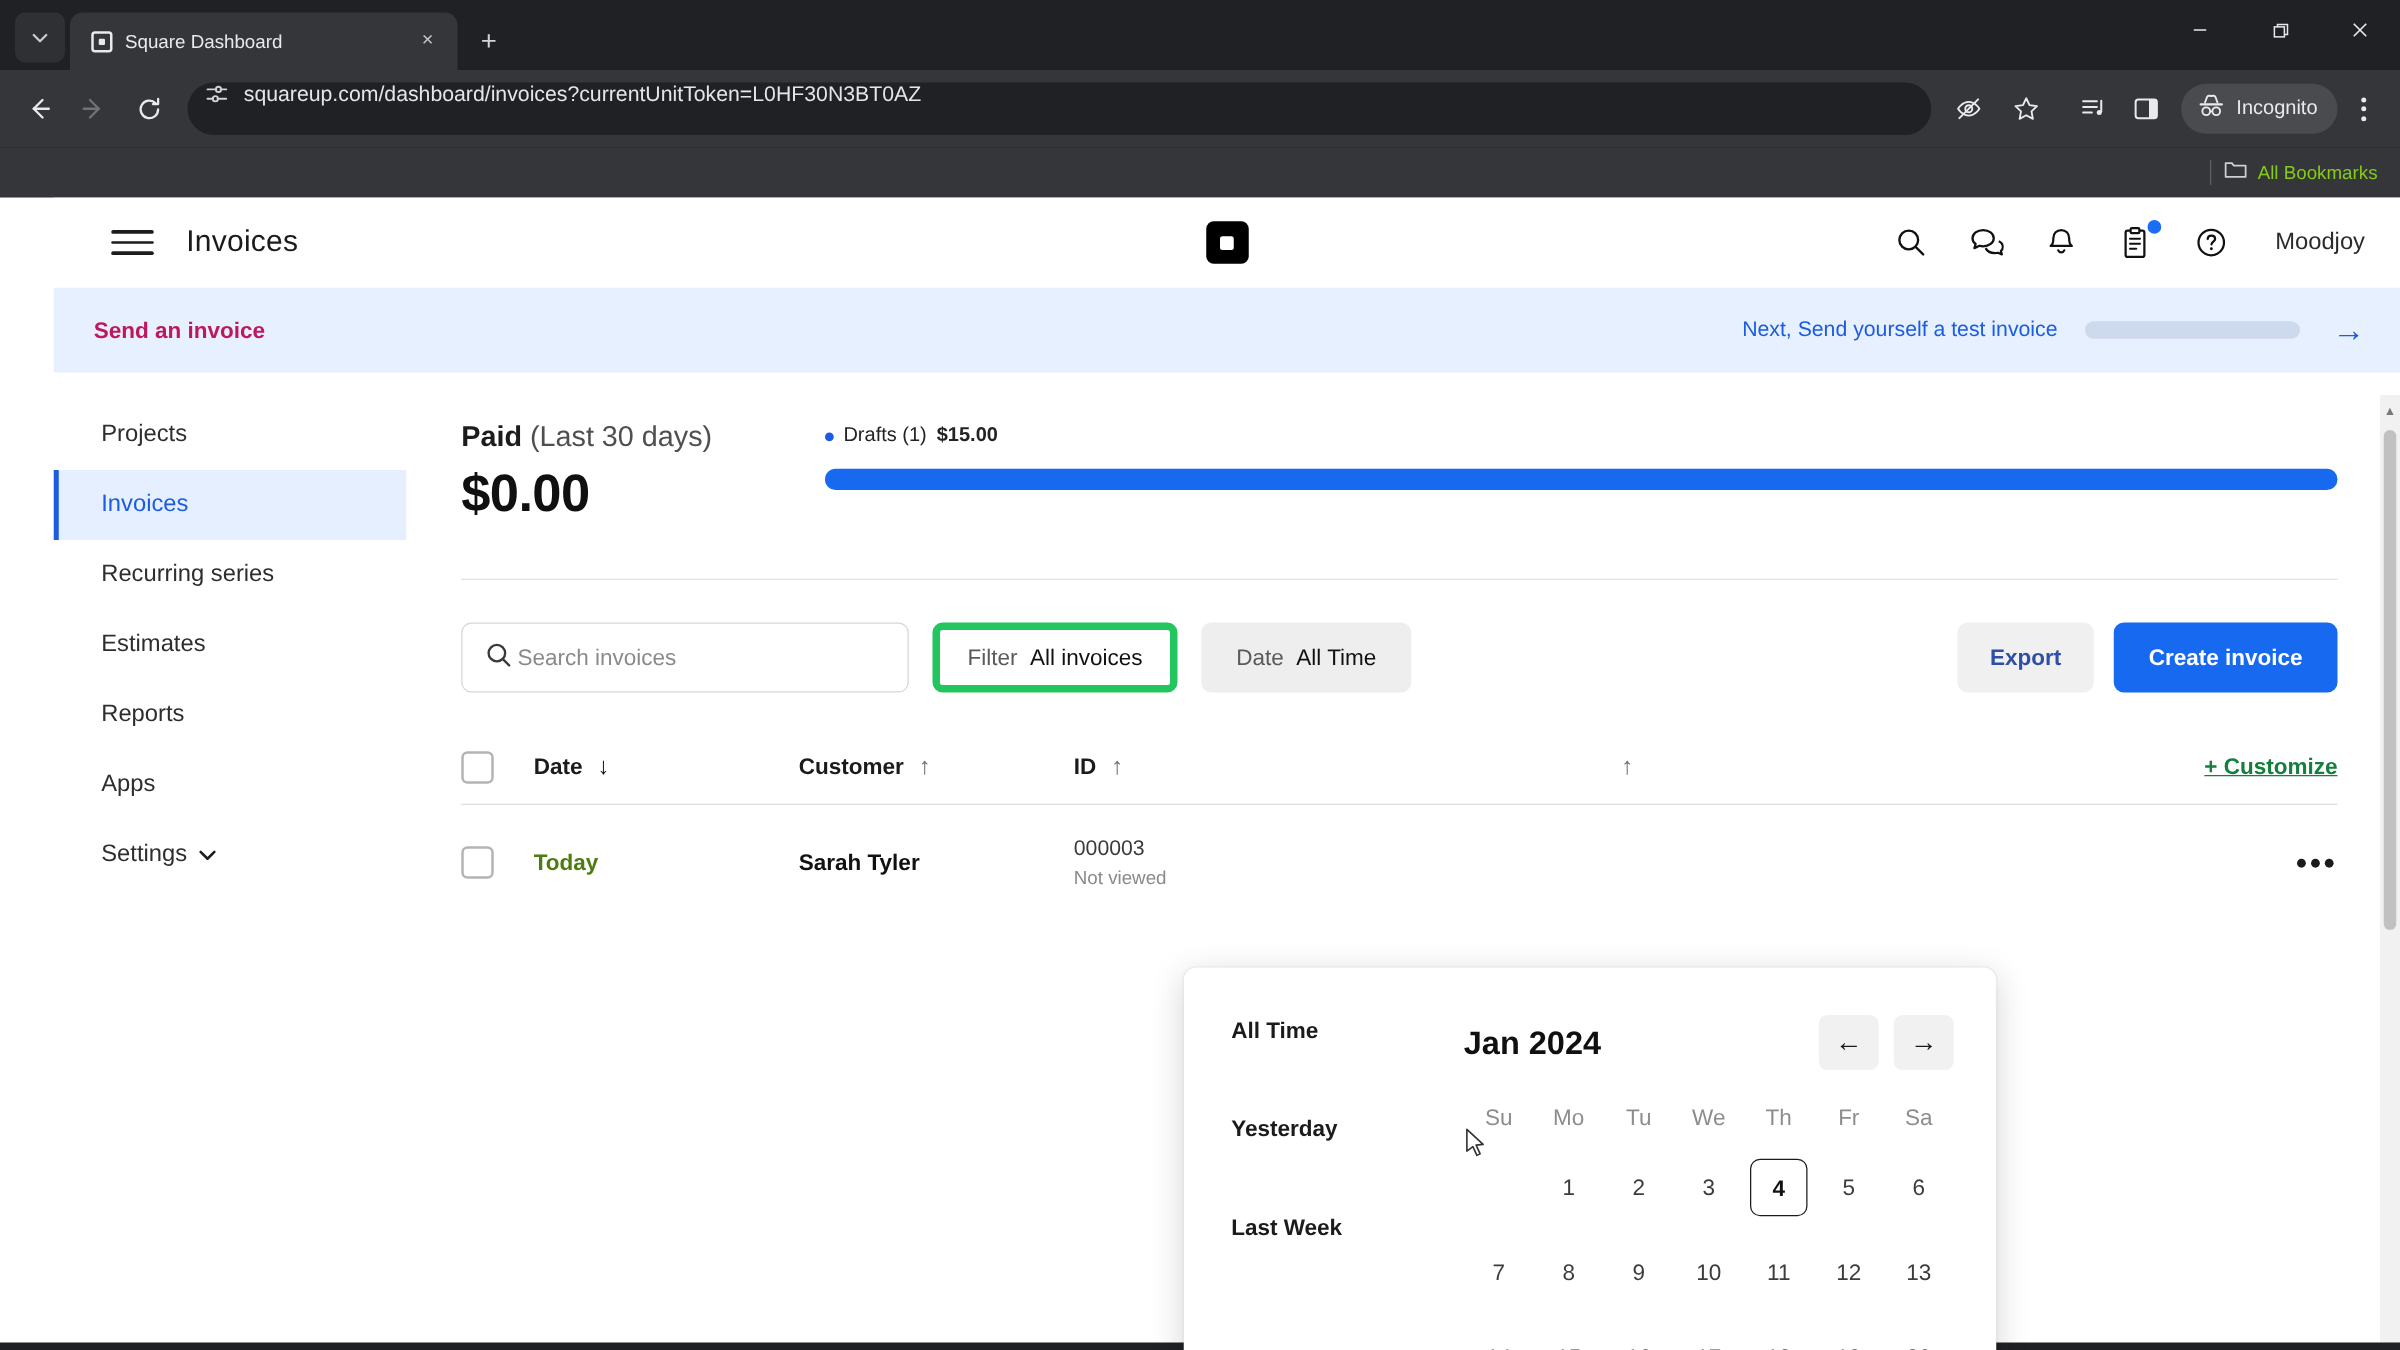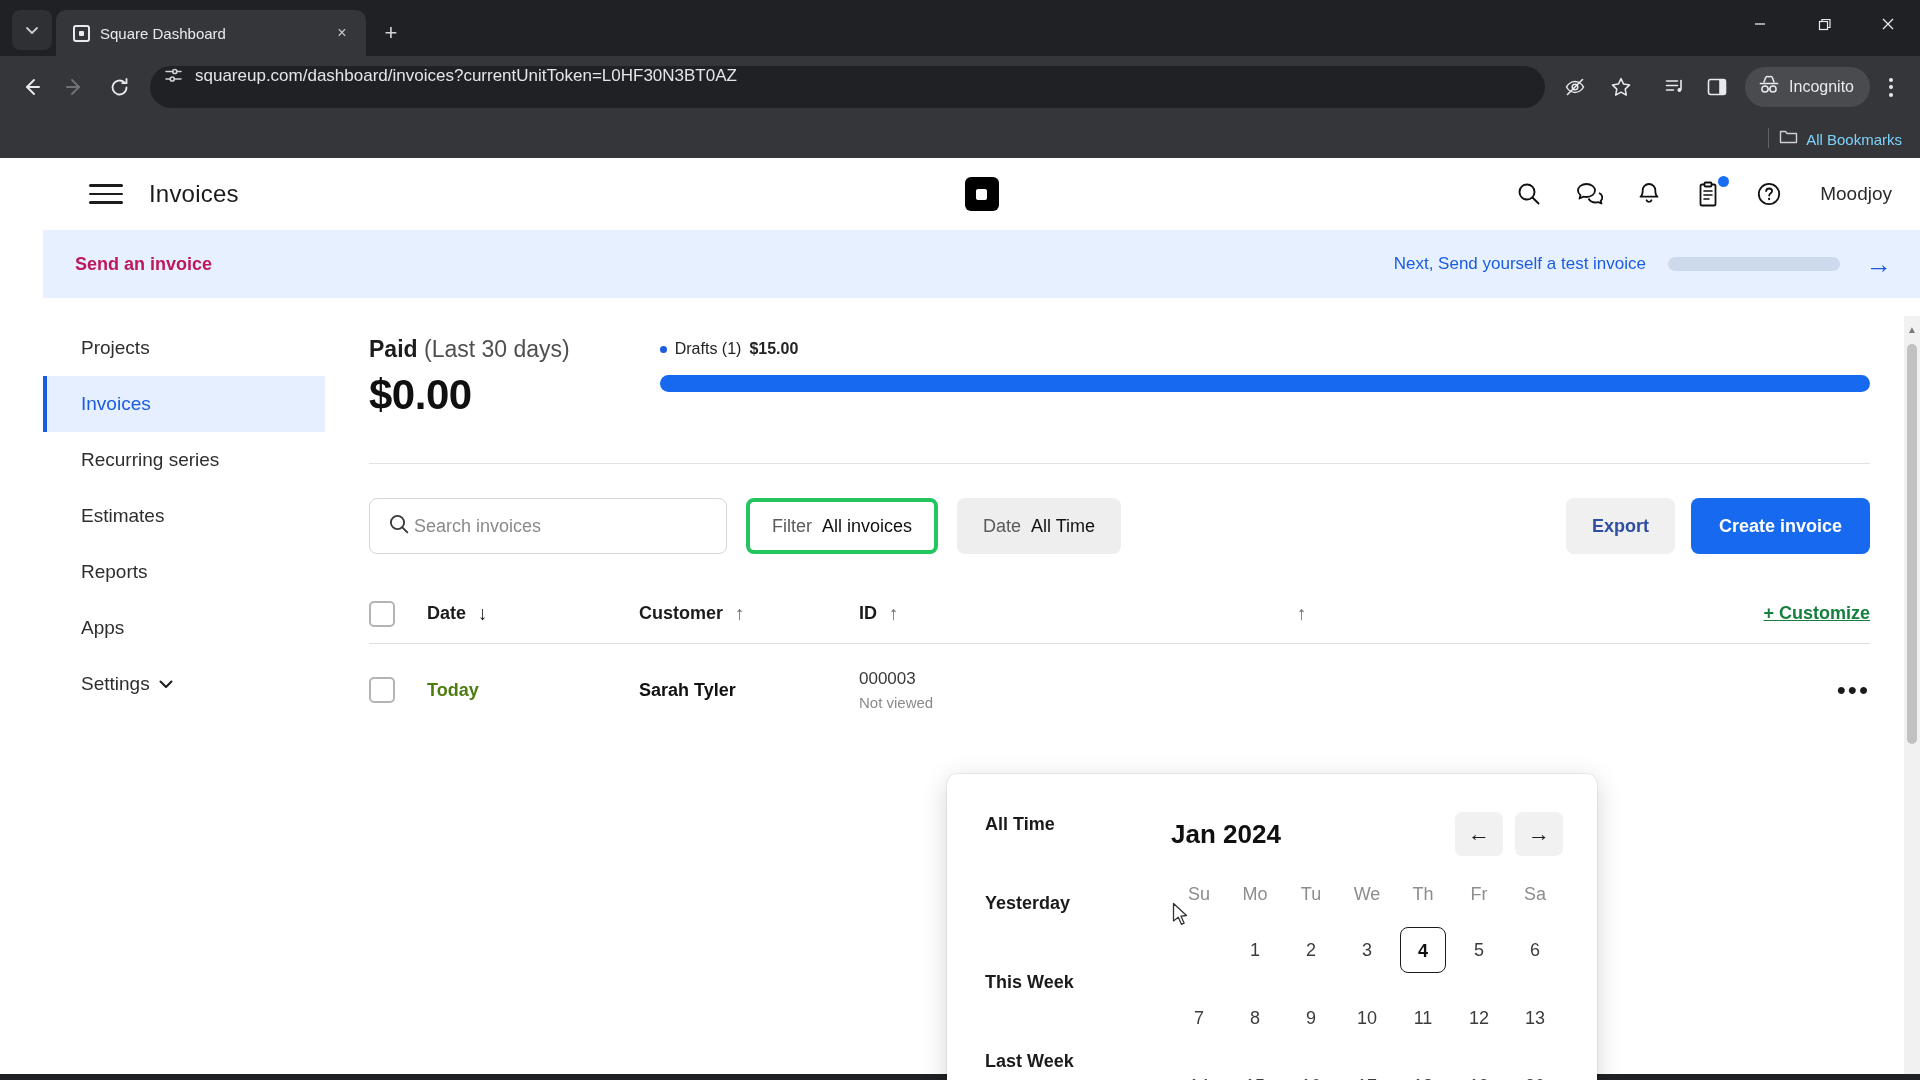--- a/index.html
+++ b/index.html
@@ -98,22 +98,22 @@
   }
   .menu-dots span { width: 4px; height: 4px; border-radius: 50%; background: #e8eaed; display:block;}
 
   .bookmarkbar {
     height: 40px; background: #35363a;
     display: flex; align-items: center; justify-content: flex-end;
     padding-right: 18px; gap: 10px;
   }
   .bm-sep { width: 1px; height: 20px; background: #5f6165; }
   .bm-all {
-    display: flex; align-items: flex-end; gap: 8px;
-    color: #7dd3fc; font-size: 15px;
+    display: flex; align-items: center; gap: 8px;
+    color: #84cc16; font-size: 15px;
   }
 
   
   .page {
     position: absolute; top: 158px; left: 0;
     width: 1920px; height: 922px; background: #ffffff; overflow: hidden; padding-left: 43px;
   }
 
   .sq-header {
     height: 72px; background: #fff; display: flex; align-items: center;
@@ -179,21 +179,21 @@
   }
   .divider { height: 1px; background: #e2e2e2; margin: 44px 0 0 0; }
 
   .filters { display: flex; align-items: center; gap: 19px; padding-top: 34px; }
   .search-box {
     width: 358px; height: 56px; border: 1px solid #d6d6d6; border-radius: 8px;
     display: flex; align-items: center; gap: 4px; padding: 0 18px;
   }
   .search-box .ph { color: #8a8a8a; font-size: 18px; }
   .pill {
-    height: 56px; border: 4px solid #22c55e; border-radius: 8px;
+    height: 56px; border: 6px solid #22c55e; border-radius: 8px;
     display: flex; align-items: center; gap: 10px; padding: 0 22px;
     font-size: 18px; color: #5a5a5a;
   }
   .pill b { color: #111; font-weight: 400; }
   .pill.active { background: #eeeeee; border-color: #eeeeee; }
   .filters-right { margin-left: auto; display: flex; align-items: center; gap: 16px; }
   .btn-export {
     height: 56px; padding: 0 26px; background: #f0f0f0; border-radius: 8px;
     display: flex; align-items: center; color: #2e4fa3; font-size: 18px; font-weight: 700;
   }
@@ -582,21 +582,20 @@
             </div>
           </div>
         </div>
       </div>
     </div>
 
     <div class="datepop">
       <div class="presets">
         <div class="preset">All Time</div>
         <div class="preset">Yesterday</div>
-        <div class="preset">This Week</div>
         <div class="preset">Last Week</div>
 
       </div>
       <div class="cal">
         <div class="cal-head">
           <div class="cal-title">Jan 2024</div>
           <div class="cal-nav">
             <div>←</div>
             <div>→</div>
           </div>

